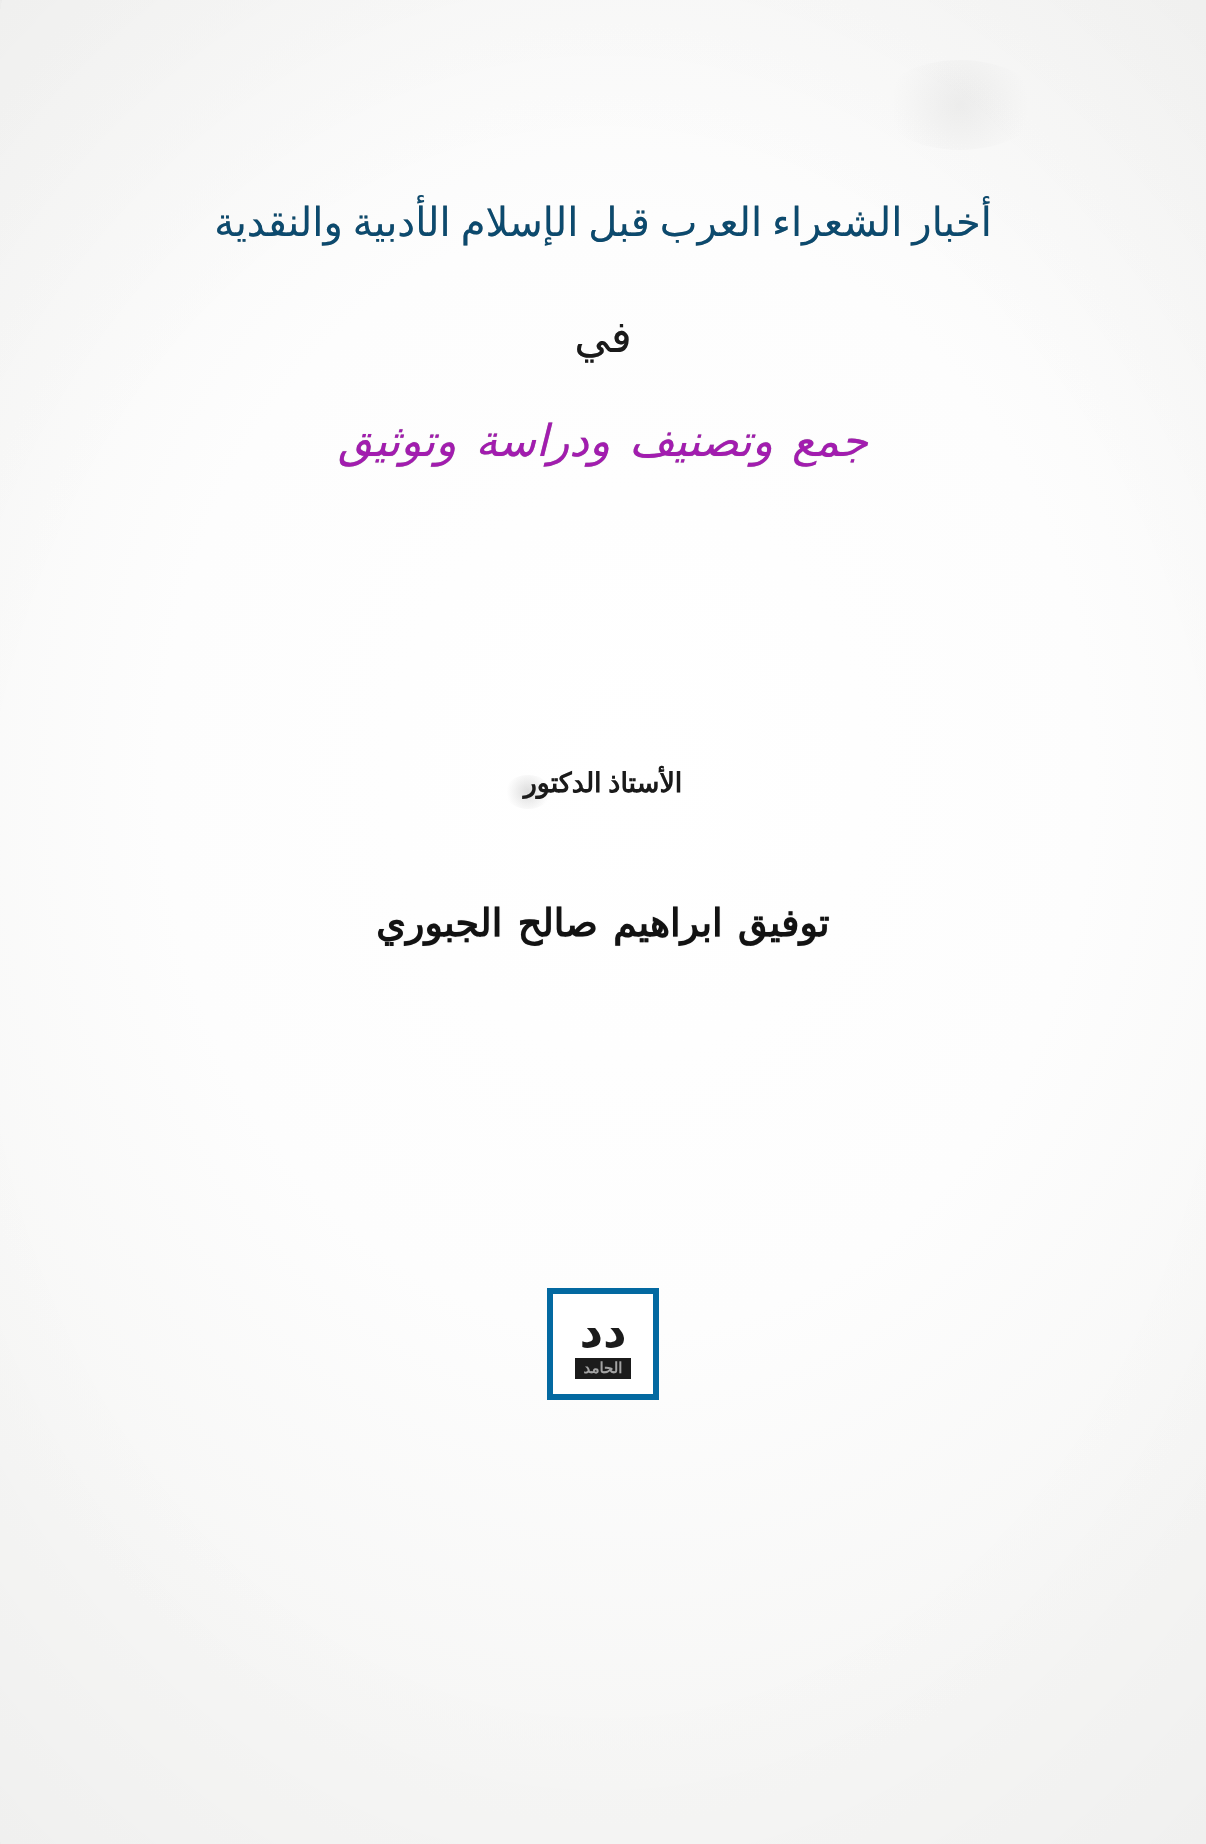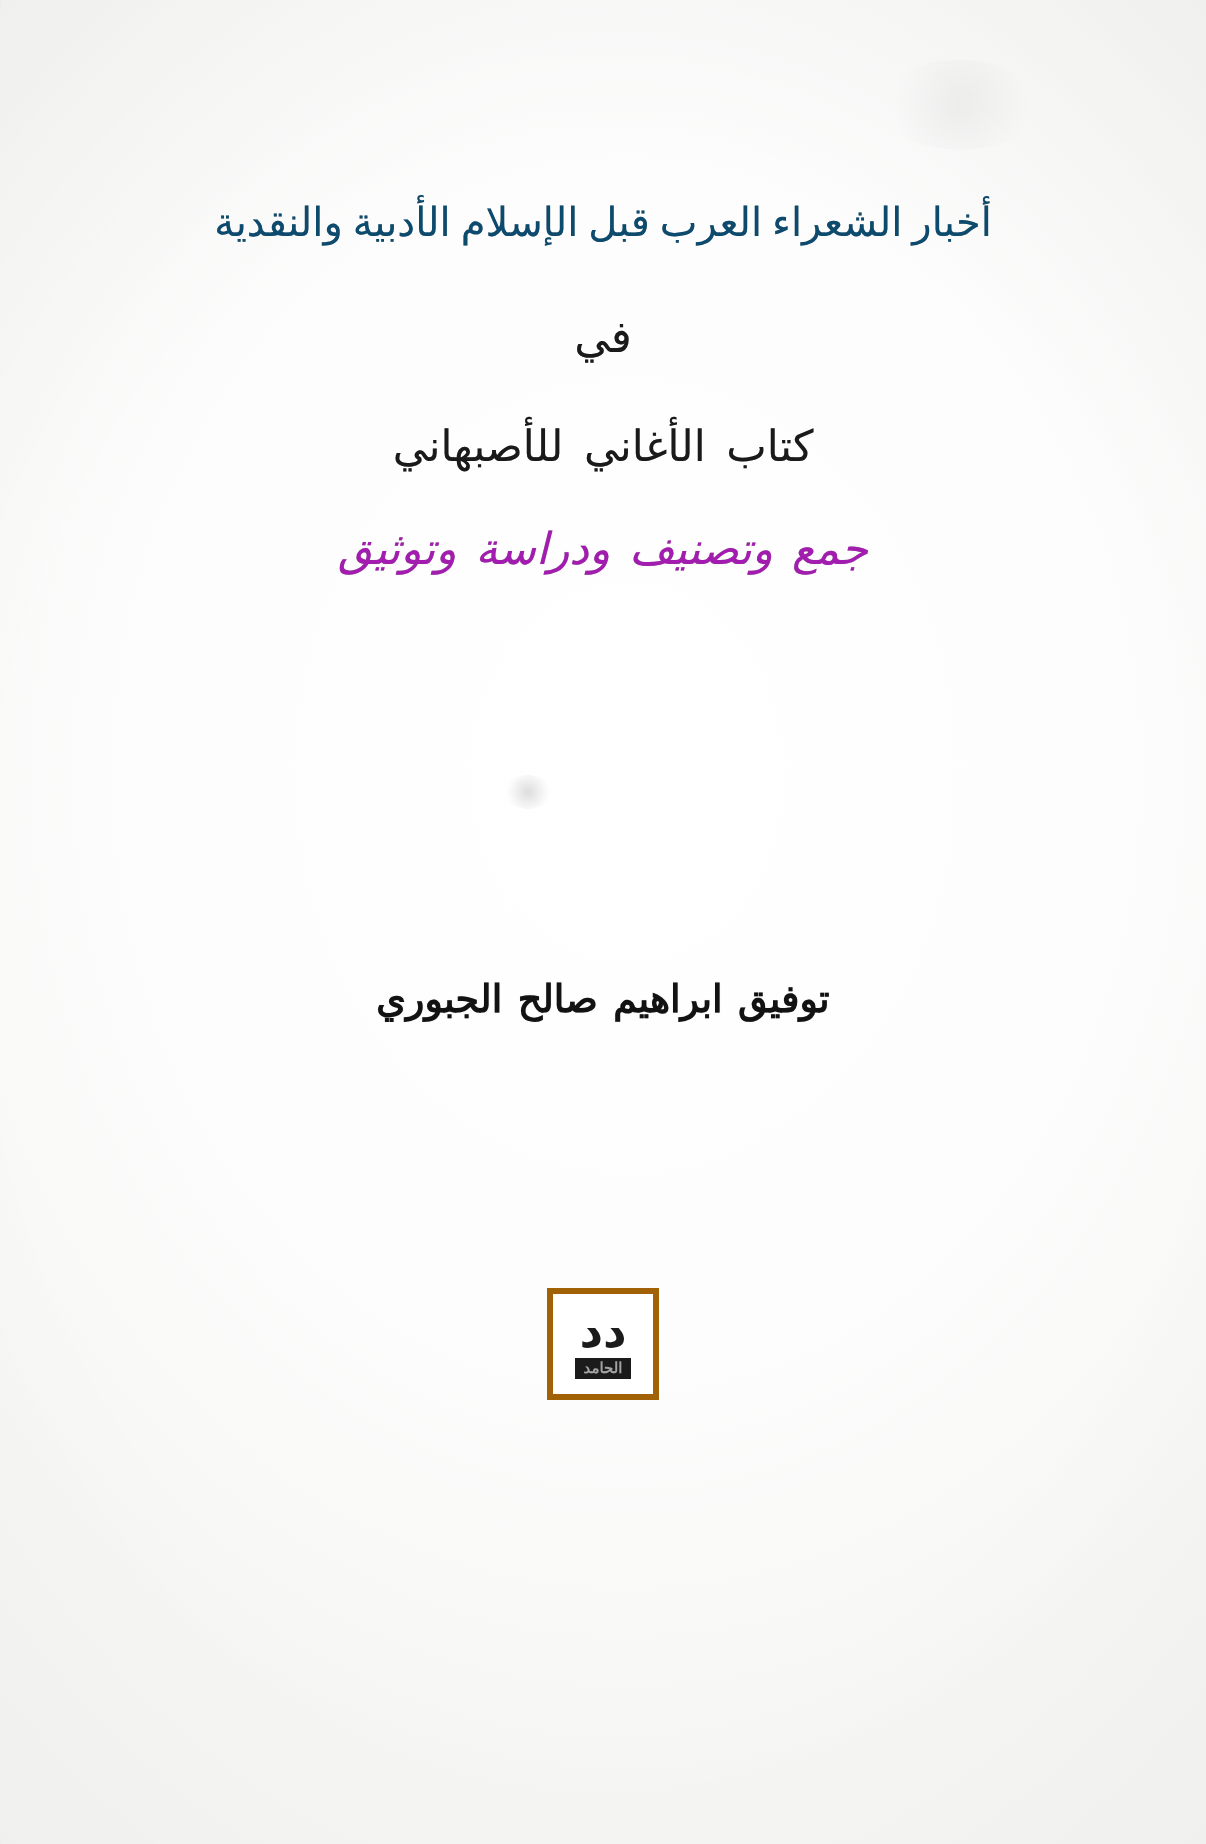--- a/index.html
+++ b/index.html
@@ -128,21 +128,21 @@
     left: 0;
     right: 0;
     top: 1288px;
     display: flex;
     justify-content: center;
   }
 
   .logo {
     width: 112px;
     height: 112px;
-    border: 6px solid #a16207;
+    border: 6px solid #0369a1;
     display: flex;
     flex-direction: column;
     align-items: center;
     justify-content: center;
     box-sizing: border-box;
     position: relative;
     background: #ffffff;
   }
   .logo-mark {
     font-size: 46px;
@@ -173,26 +173,26 @@
   <div class="smudge" style="left:880px; top:60px; width:160px; height:90px; opacity:0.35;"></div>
 </div>
 
 <div class="content">
 
   <div class="title-block">
     <div class="title-line-1">أخبار الشعراء العرب قبل الإسلام الأدبية والنقدية</div>
 
     <div class="title-fi">في</div>
 
-    <div class="title-line-2">كتاب الأغاني للأصبهاني</div>
 
     <div class="subtitle">جمع وتصنيف ودراسة وتوثيق</div>
   </div>
 
   <div class="author-block">
+    <div class="author-rank">الأستاذ الدكتور</div>
     <div class="author-name">توفيق ابراهيم صالح الجبوري</div>
   </div>
 
 </div>
 
 <div class="publisher">
   <div class="logo">
     <div class="logo-mark">دد</div>
     <div class="logo-name">الحامد</div>
   </div>

